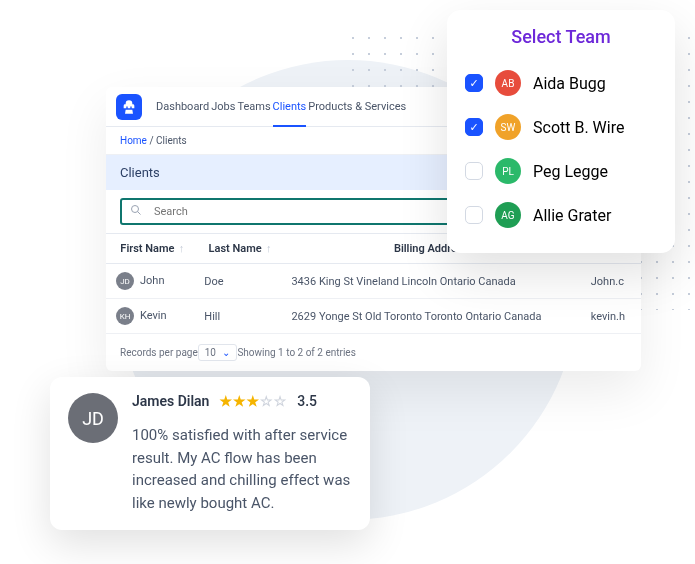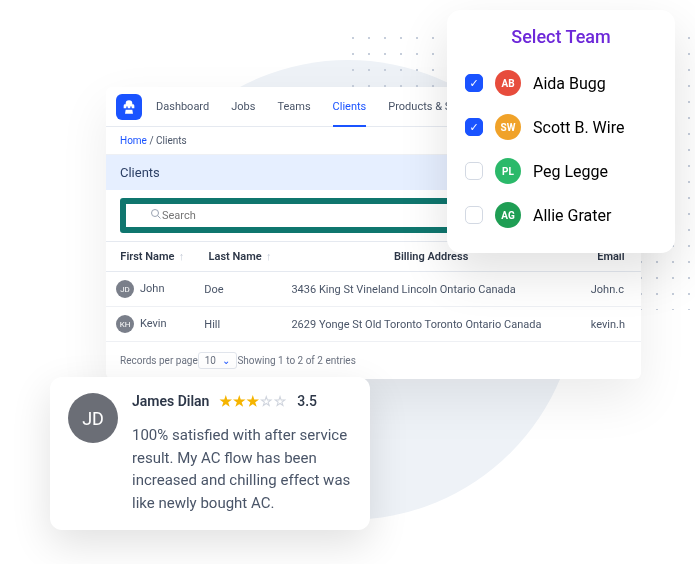--- a/index.html
+++ b/index.html
@@ -2,43 +2,43 @@
 <html><head>
 <meta charset="utf-8">
 <style>
 *{box-sizing:border-box;margin:0;padding:0;font-family:-apple-system,BlinkMacSystemFont,"Segoe UI",Roboto,sans-serif}
 body{width:695px;height:564px;background:#fff;position:relative;overflow:hidden}
 .bg-circle{position:absolute;width:460px;height:460px;border-radius:50%;background:#eef2f7;top:60px;left:50%;transform:translateX(-50%);z-index:0}
 .dots{position:absolute;top:30px;right:0;width:350px;height:280px;background-image:radial-gradient(#c6cedb 1.2px,transparent 1.2px);background-size:16px 16px;z-index:0}
 .app{position:absolute;top:87px;left:106px;width:535px;background:#fff;border-radius:6px;box-shadow:0 20px 50px rgba(0,0,0,.08);z-index:1;overflow:hidden;font-size:11px;color:#4a5568}
 .topbar{display:flex;align-items:center;border-bottom:1px solid #e5e9f0;padding:0 10px;height:40px}
 .logo{width:26px;height:26px;background:#1a53ff;border-radius:6px;display:flex;align-items:center;justify-content:center;color:#fff;font-size:14px}
-.nav{display:flex;gap:22px;margin-left:14px}
+.nav{display:flex;gap:2px;margin-left:14px}
 .nav-item{padding:12px 0;cursor:pointer;color:#4a5568}
 .nav-item.active{color:#1a53ff;border-bottom:2px solid #1a53ff;margin-bottom:-1px}
 .breadcrumb{padding:8px 14px;color:#4a5568;font-size:10px;border-bottom:1px solid #eef0f4}
 .breadcrumb a{color:#1a53ff;text-decoration:none}
 .page-header{background:#e6efff;padding:10px 14px;font-size:13px;color:#2d4066}
 .filters{display:flex;gap:6px;padding:8px 14px}
-.search-box{flex:1;display:flex;align-items:center;border:6px solid #0f766e;border-radius:3px;padding:4px 24px;color:#9aa3b2;gap:0}
+.search-box{flex:1;display:flex;align-items:center;border:2px solid #0f766e;border-radius:3px;padding:4px 8px;color:#9aa3b2;gap:12px}
 .search-box input{border:none;outline:none;font-size:11px;width:100%;background:transparent}
 .filter-box{width:140px;display:flex;align-items:center;justify-content:space-between;border:1px solid #e1e5ec;border-radius:3px;padding:4px 8px}
 .table{width:100%;border-collapse:collapse}
 .table th{text-align:center;font-weight:600;color:#2d3748;padding:8px 10px;font-size:11px;border-bottom:1px solid #e5e9f0;border-top:1px solid #e5e9f0}
 .table td{padding:8px 10px;border-bottom:1px solid #eef0f4;font-size:11px;vertical-align:middle}
 .sort-icon{float:right;color:#c3cad6;font-size:11px}
 .avatar-sm{width:18px;height:18px;border-radius:50%;background:#7a7f8a;color:#fff;font-size:8px;display:inline-flex;align-items:center;justify-content:center;margin-right:6px;vertical-align:middle}
 .pager{display:flex;align-items:center;padding:10px 14px;font-size:10px;color:#6b7280}
 .pager-select{display:flex;align-items:center;gap:6px;border:1px solid #e1e5ec;border-radius:3px;padding:2px 6px}
 .team-panel{position:absolute;top:10px;right:20px;width:228px;background:#fff;border-radius:14px;box-shadow:0 20px 50px rgba(0,0,0,.12);padding:16px 18px;z-index:3}
 .team-panel h4{text-align:center;font-size:18px;font-weight:500;color:#6d28d9;margin-bottom:14px}
 .team-row{display:flex;align-items:center;gap:12px;padding:9px 0}
 .chk{width:18px;height:18px;border-radius:5px;border:1.5px solid #d3d9e3;display:flex;align-items:center;justify-content:center;cursor:pointer}
 .chk.on{background:#1a53ff;border-color:#1a53ff;color:#fff;font-size:11px}
-.team-av{width:26px;height:26px;border-radius:50%;color:#fff;font-size:10px;display:flex;align-items:center;justify-content:center;font-weight:700}
+.team-av{width:26px;height:26px;border-radius:50%;color:#fff;font-size:10px;display:flex;align-items:center;justify-content:center;font-weight:400}
 .review{position:absolute;bottom:34px;left:50px;width:320px;background:#fff;border-radius:12px;box-shadow:0 14px 40px rgba(0,0,0,.12);padding:16px 18px;display:flex;gap:14px;z-index:2}
 .review-av{width:50px;height:50px;border-radius:50%;background:#6b6e76;color:#fff;font-size:18px;display:flex;align-items:center;justify-content:center;flex-shrink:0}
 .review h5{font-size:14px;color:#2d3748;display:flex;align-items:center;gap:10px;font-weight:600}
 .stars{color:#f5b400;font-size:14px;letter-spacing:1px}
 .stars .empty{color:#cfd4dd}
 .review p{font-size:15px;color:#4a5568;margin-top:15px;line-height:1.5}
 </style>
 </head>
 <body>
 

